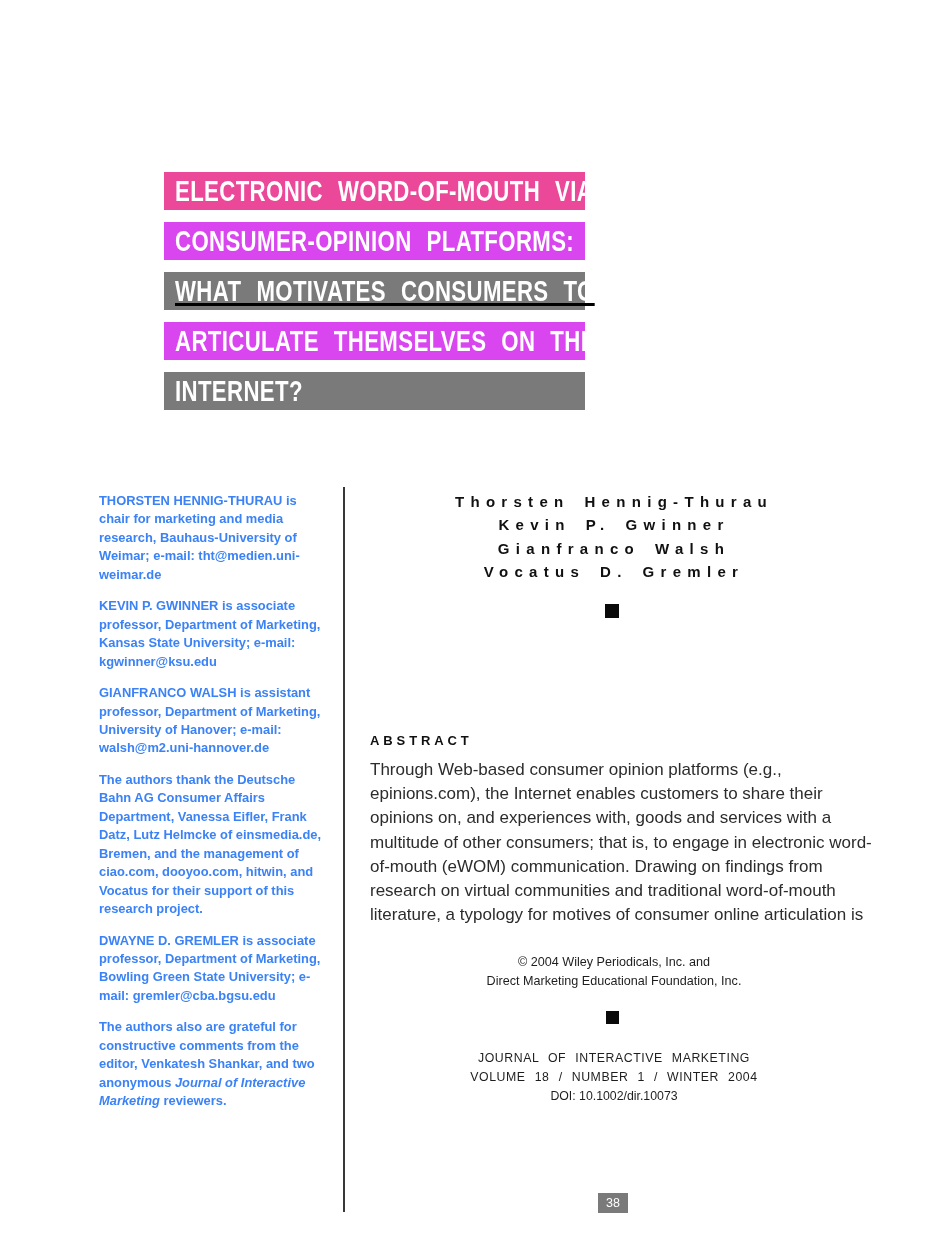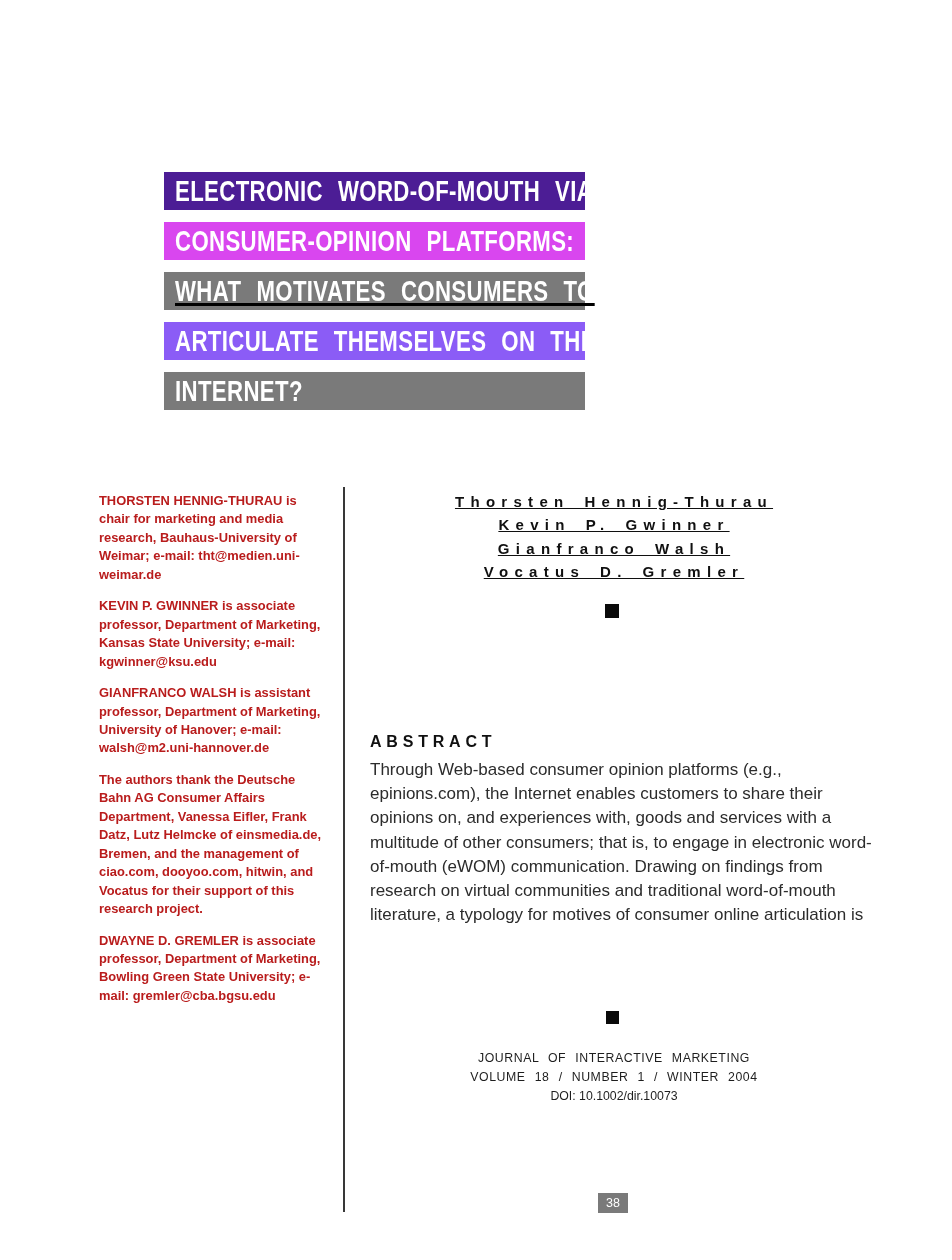--- a/index.html
+++ b/index.html
@@ -16,44 +16,44 @@
   }
   .title-text {
     color:#ffffff; font-size:30px; font-weight:bold; letter-spacing:0.5px;
     word-spacing:0.38em; white-space:nowrap;
     transform:scaleX(0.74); transform-origin:left center;
   }
 
   
   .bio-col {
     position:absolute; left:99px; top:492px; width:226px;
-    font-size:12.9px; font-weight:bold; line-height:1.43; color:#b91c1c;
+    font-size:12.9px; font-weight:bold; line-height:1.43; color:#3b82f6;
   }
   .bio { margin:0 0 13px 0; }
   .bio em { font-style:italic; }
 
   
   .divider { position:absolute; left:343px; top:487px; width:1.5px; height:725px; background:#383838; }
 
   
   .authors {
     position:absolute; left:352px; top:490px; width:524px; text-align:center;
     font-size:15px; font-weight:bold; letter-spacing:0.42em; word-spacing:0.3em;
-    line-height:23.3px; color:#101010;text-decoration:underline;
+    line-height:23.3px; color:#101010;
   }
   .author-line { white-space:nowrap; }
 
   .square { position:absolute; background:#0a0a0a; }
   .square-1 { left:605px; top:604px; width:14px; height:14px; }
   .square-2 { left:606px; top:1011px; width:13px; height:13px; }
 
   
   .abstract-heading {
     position:absolute; left:370px; top:733px;
-    font-size:16px; font-weight:bold; letter-spacing:0.3em; color:#101010;
+    font-size:13px; font-weight:bold; letter-spacing:0.3em; color:#101010;
   }
   .abstract-text {
     position:absolute; left:370px; top:758px; width:514px;
     font-size:17px; line-height:24.2px; color:#2c2c2c;
   }
 
   
   .copyright {
     position:absolute; left:352px; top:953px; width:524px; text-align:center;
     font-size:12.6px; line-height:19px; color:#1e1e1e;
@@ -70,60 +70,65 @@
     color:#ffffff; font-size:12.5px; font-weight:normal;
     display:flex; align-items:center; justify-content:center;
   }
 </style>
 </head>
 <body>
 
 <div class="page">
 
   <div class="title-block">
-      <div class="title-bar" style="background: #4c1d95;">
+      <div class="title-bar" style="background: #ec4899;">
         <span class="title-text" style="color: rgb(255, 255, 255);">ELECTRONIC WORD-OF-MOUTH VIA</span>
       </div>
       <div class="title-bar" style="background: #d946ef;">
         <span class="title-text" style="color: rgb(255, 255, 255);">CONSUMER-OPINION PLATFORMS:</span>
       </div>
       <div class="title-bar" style="background: rgb(122, 122, 122); text-decoration: underline;">
         <span class="title-text" style="color: rgb(255, 255, 255);">WHAT MOTIVATES CONSUMERS TO</span>
       </div>
-      <div class="title-bar" style="background: #8b5cf6;">
+      <div class="title-bar" style="background: #d946ef;">
         <span class="title-text" style="color: rgb(255, 255, 255);">ARTICULATE THEMSELVES ON THE</span>
       </div>
       <div class="title-bar" style="background: rgb(122, 122, 122);">
         <span class="title-text" style="color: rgb(255, 255, 255);">INTERNET?</span>
       </div>
     </div>
 
   <div class="bio-col">
       <p class="bio"><span>THORSTEN HENNIG-THURAU is chair for marketing and media research, Bauhaus-University of Weimar; e-mail: tht@medien.uni-weimar.de</span></p>
       <p class="bio"><span>KEVIN P. GWINNER is associate professor, Department of Marketing, Kansas State University; e-mail: kgwinner@ksu.edu</span></p>
       <p class="bio"><span>GIANFRANCO WALSH is assistant professor, Department of Marketing, University of Hanover; e-mail: walsh@m2.uni-hannover.de</span></p>
       <p class="bio"><span>The authors thank the Deutsche Bahn AG Consumer Affairs Department, Vanessa Eifler, Frank Datz, Lutz Helmcke of einsmedia.de, Bremen, and the management of ciao.com, dooyoo.com, hitwin, and Vocatus for their support of this research project.</span></p>
       <p class="bio"><span>DWAYNE D. GREMLER is associate professor, Department of Marketing, Bowling Green State University; e-mail: gremler@cba.bgsu.edu</span></p>
+      <p class="bio"><span>The authors also are grateful for constructive comments from the editor, Venkatesh Shankar, and two anonymous </span><em>Journal of Interactive Marketing</em><span> reviewers.</span></p>
     </div>
 
   <div class="divider"></div>
 
   <div class="authors">
       <div class="author-line">Thorsten Hennig-Thurau</div>
       <div class="author-line">Kevin P. Gwinner</div>
       <div class="author-line">Gianfranco Walsh</div>
       <div class="author-line">Vocatus D. Gremler</div>
     </div>
 
   <div class="square square-1"></div>
 
   <div class="abstract-heading">ABSTRACT</div>
 
   <div class="abstract-text">Through Web-based consumer opinion platforms (e.g., epinions.com), the Internet enables customers to share their opinions on, and experiences with, goods and services with a multitude of other consumers; that is, to engage in electronic word-of-mouth (eWOM) communication. Drawing on findings from research on virtual communities and traditional word-of-mouth literature, a typology for motives of consumer online articulation is</div>
 
+  <div class="copyright">
+      <div class="copyright-line">© 2004 Wiley Periodicals, Inc. and</div>
+      <div class="copyright-line">Direct Marketing Educational Foundation, Inc.</div>
+    </div>
 
   <div class="square square-2"></div>
 
   <div class="journal">
       <div class="journal-line caps">JOURNAL OF INTERACTIVE MARKETING</div>
       <div class="journal-line caps">VOLUME 18 / NUMBER 1 / WINTER 2004</div>
       <div class="journal-line">DOI: 10.1002/dir.10073</div>
     </div>
 
   <div class="page-badge" style="background: rgb(122, 122, 122);">38</div>

